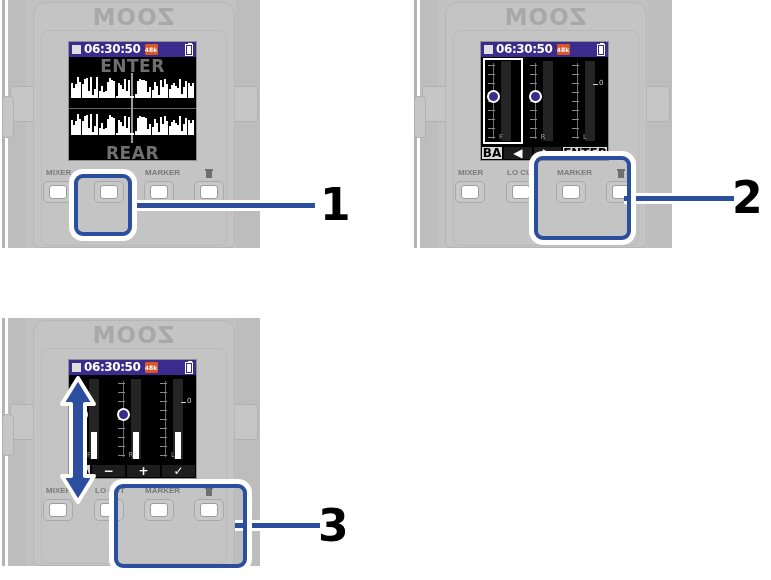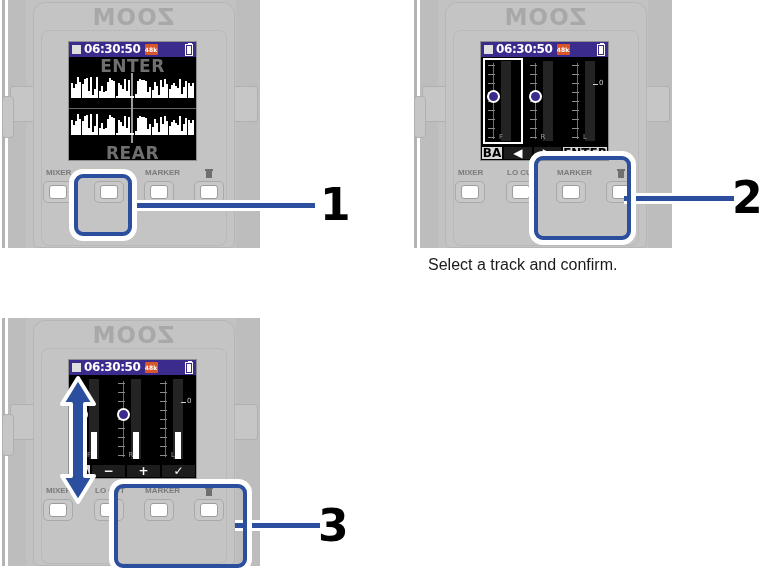--- a/index.html
+++ b/index.html
@@ -433,21 +433,20 @@
         </div>
       <div class="pbtn" style="left:153px;top:13px;">
           <i></i>
         </div>
     </div>
   </div>
 
   <div class="lead" style="left:212px;top:196px;width:110px;"></div>
   <div class="hl" style="left:122px;top:156px;width:97px;height:84px;"></div>
   <div class="num" style="left:320px;top:176px;">2</div>
-  <div class="caption" style="left:16px;top:256px;">Select a track and confirm.</div>
 </div>
 
 <div class="panel" style="left:0px;top:318px;width:380px;height:262px;">
 
   <div class="device" style="left:0px;top:0px;">
     <div class="dev-edge" style="left:2px;"></div>
     <div class="dev-outer"></div>
     <div class="dev-shade-l"></div>
     <div class="dev-shade-r"></div>
     <div class="strap" style="left:10px;top:86px;width:24px;height:34px;"></div>

